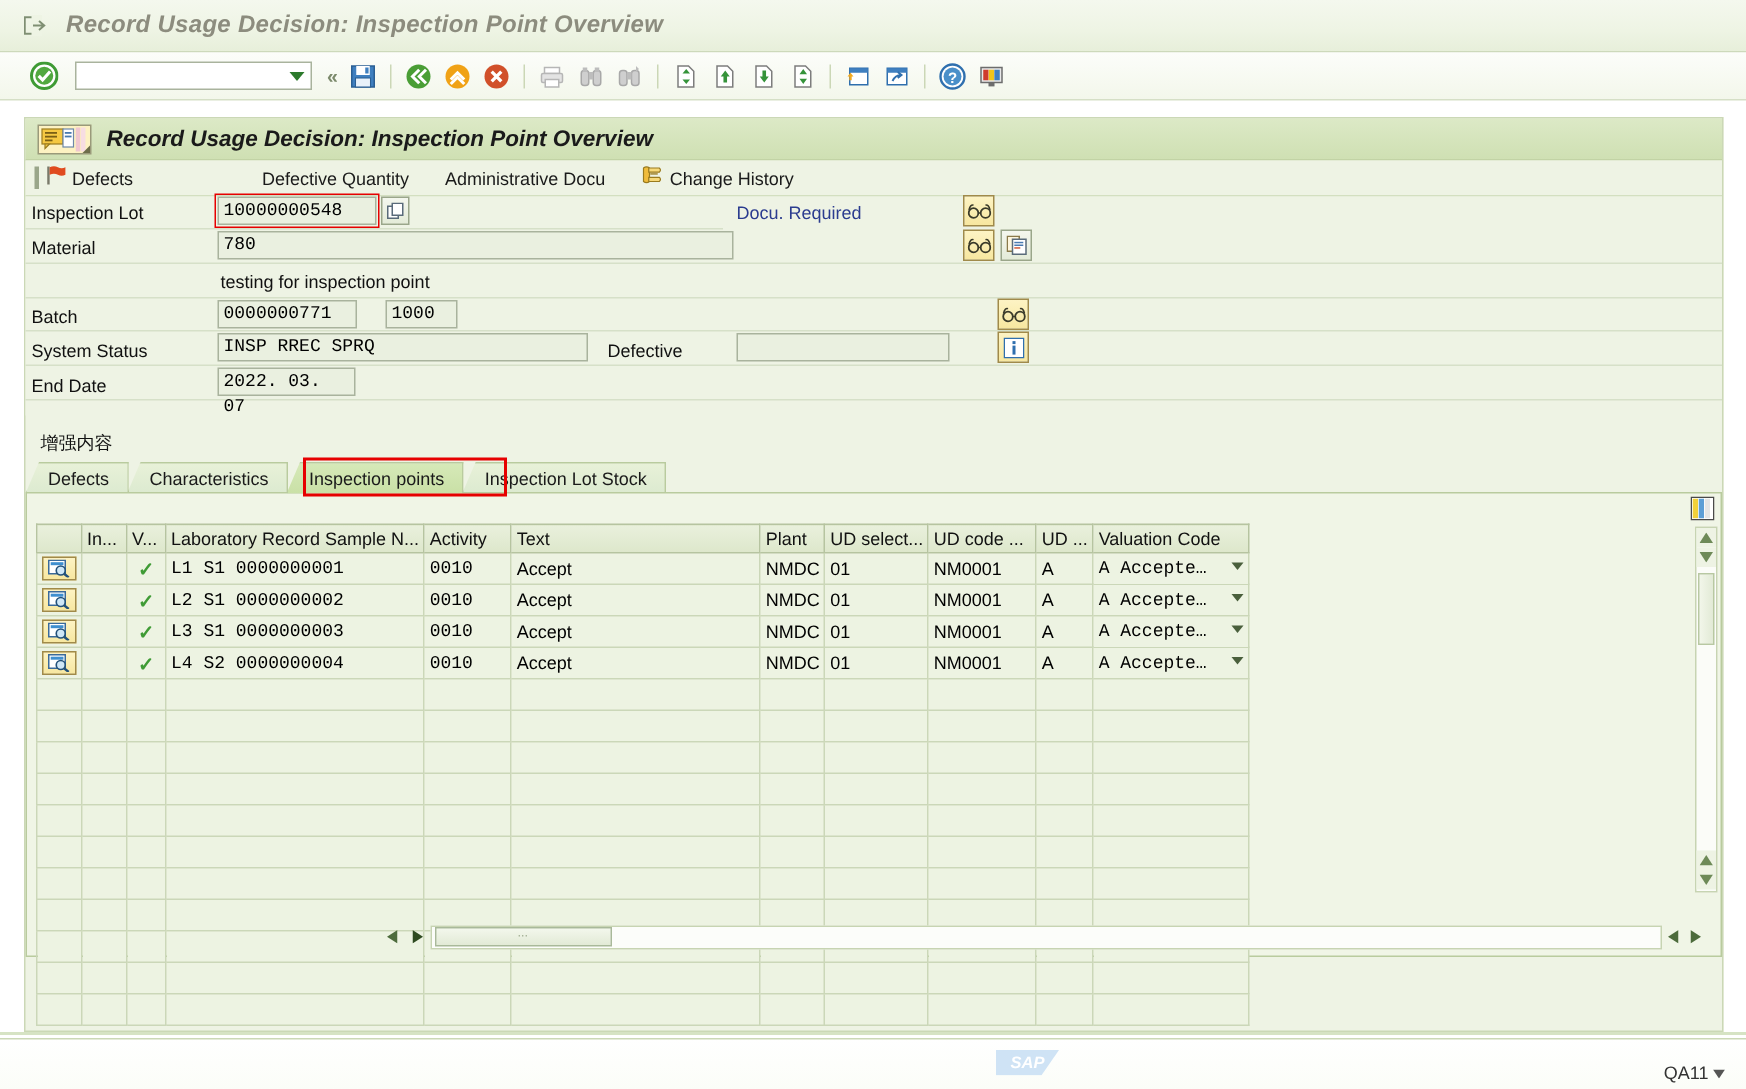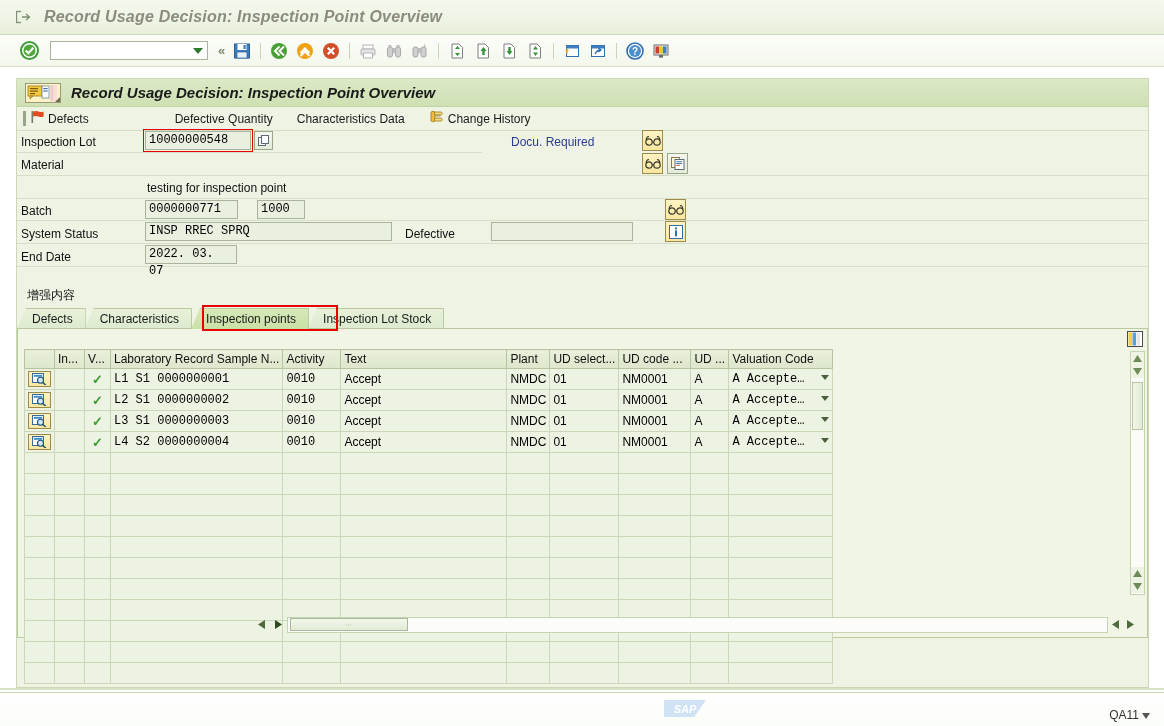--- a/index.html
+++ b/index.html
@@ -481,21 +481,21 @@
           </svg>
         </span>
         <span>Defects</span>
       </span>
       <span class="fn-gap1"></span>
       <span class="fn-item">
         <span>Defective Quantity</span>
       </span>
       <span class="fn-gap2"></span>
       <span class="fn-item">
-        <span>Characteristics Data</span>
+        <span>Administrative Docu</span>
       </span>
       <span class="fn-gap3"></span>
       <span class="fn-item">
         <span>
           <svg width="15" height="14" viewBox="0 0 15 14">
             <path d="M2 2 q2 -1.4 4 0 l0 9 q-2 1.6 -4 0 z" fill="#f0bc3c" stroke="#9a7b1e" stroke-width="0.8"></path>
             <path d="M5.5 2 h7 q1.6 1.4 0 2.8 h-7 z" fill="#f7d97a" stroke="#9a7b1e" stroke-width="0.8"></path>
             <path d="M5.5 11 h7 q1.6 -1.4 0 -2.8 h-7 z" fill="#f7d97a" stroke="#9a7b1e" stroke-width="0.8"></path>
             <rect x="6.5" y="5.5" width="5" height="0.9" fill="#9a7b1e"></rect>
           </svg>
@@ -515,30 +515,31 @@
 
       <span class="lbl" style="left:4px;top:4px;">Inspection Lot</span>
       <span class="inp" style="left:128px;top:0px;width:106px;">10000000548</span>
       <span class="redbox" style="left:126px;top:-2px;width:110px;height:23px;"></span>
       <span class="sqbtn grey" style="left:237px;top:0px;width:19px;height:19px;">
         <svg width="12" height="12" viewBox="0 0 12 12">
           <rect x="0.5" y="2.5" width="7" height="8" fill="#fff" stroke="#5a6b7a"></rect>
           <rect x="3.5" y="0.5" width="7" height="8" fill="#fff" stroke="#5a6b7a"></rect>
         </svg>
       </span>
-      <span class="bluelink" style="left:494px;top:4px;">Docu. Required</span>
+      <span class="bluelink" style="left:474px;top:4px;">Docu. Required</span>
       <span class="sqbtn" style="left:625px;top:-1px;">
         <svg width="16" height="12" viewBox="0 0 16 12">
           <circle cx="4" cy="7" r="3.2" fill="none" stroke="#3a3a2a" stroke-width="1.2"></circle>
           <circle cx="12" cy="7" r="3.2" fill="none" stroke="#3a3a2a" stroke-width="1.2"></circle>
           <path d="M7.2 7 h1.6 M1 5 q1 -4 3 -3.2 M15 5 q-1 -4 -3 -3.2" fill="none" stroke="#3a3a2a" stroke-width="1.1"></path>
         </svg>
       </span>
 
       <span class="lbl" style="left:4px;top:27px;">Material</span>
+      <span class="inp" style="left:128px;top:23px;width:344px;">780</span>
       <span class="sqbtn" style="left:625px;top:22px;">
         <svg width="16" height="12" viewBox="0 0 16 12">
           <circle cx="4" cy="7" r="3.2" fill="none" stroke="#3a3a2a" stroke-width="1.2"></circle>
           <circle cx="12" cy="7" r="3.2" fill="none" stroke="#3a3a2a" stroke-width="1.2"></circle>
           <path d="M7.2 7 h1.6 M1 5 q1 -4 3 -3.2 M15 5 q-1 -4 -3 -3.2" fill="none" stroke="#3a3a2a" stroke-width="1.1"></path>
         </svg>
       </span>
       <span class="sqbtn grey" style="left:650px;top:22px;">
         <svg width="14" height="13" viewBox="0 0 14 13">
           <rect x="0.5" y="0.5" width="8" height="10" fill="#fdf6dd" stroke="#8a7a4a"></rect>

